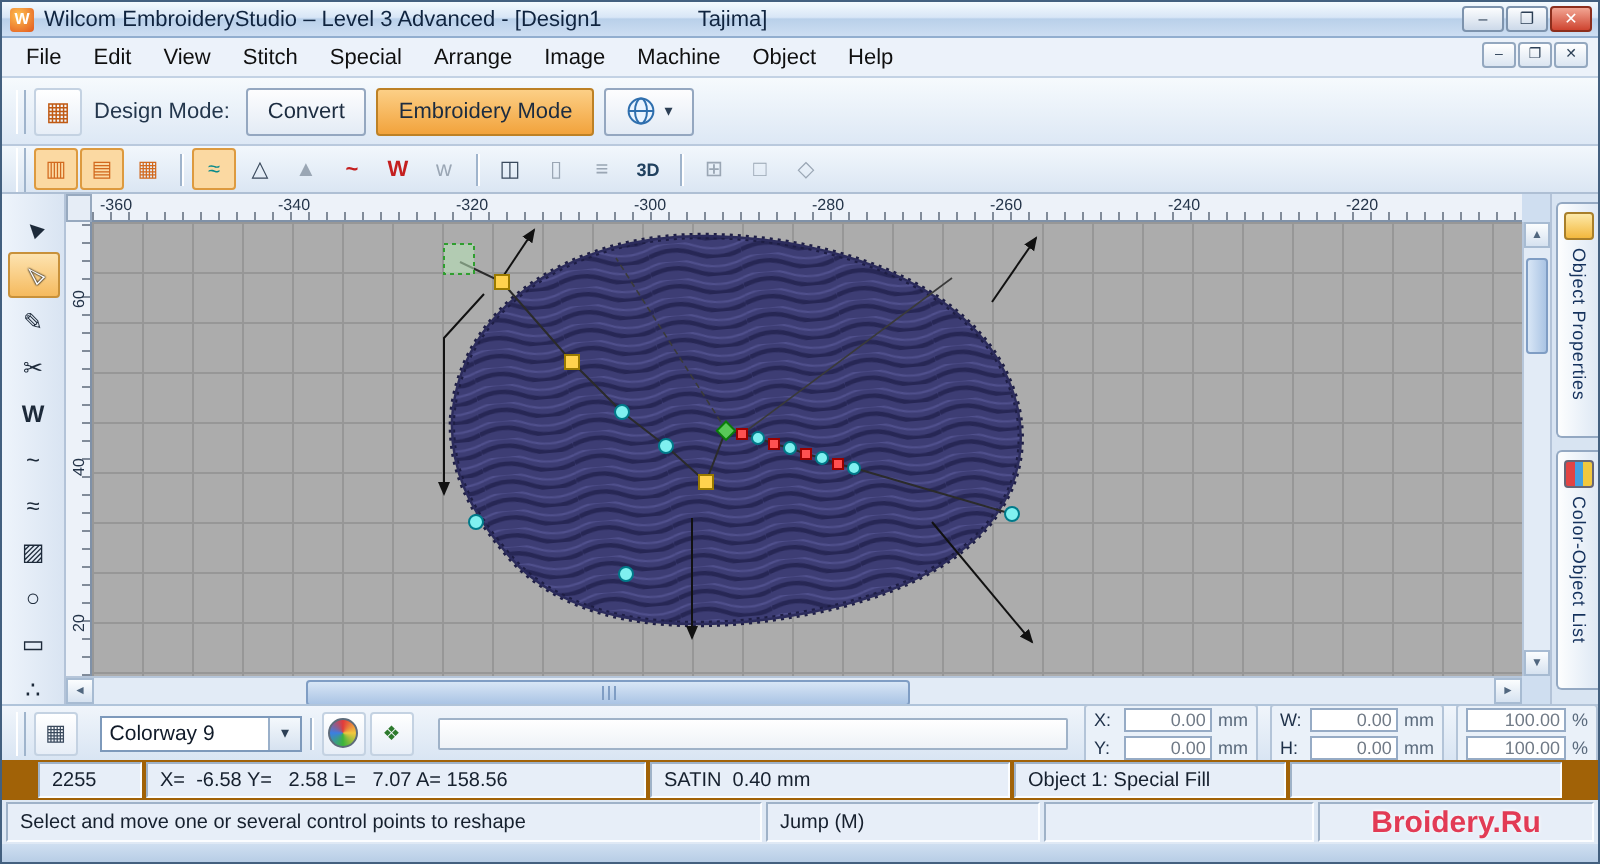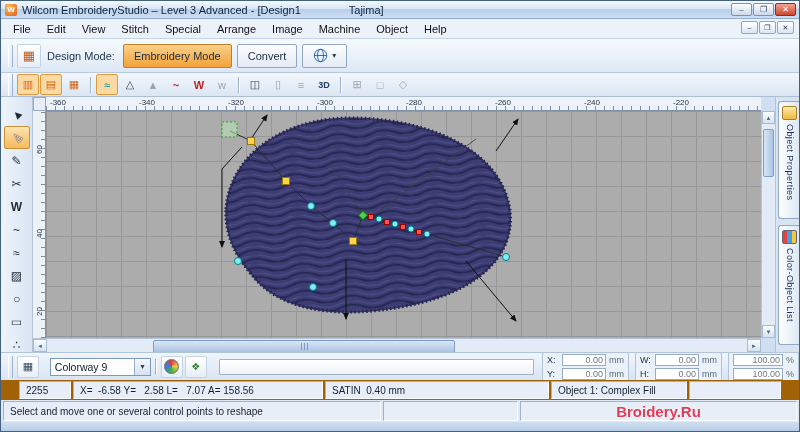--- a/index.html
+++ b/index.html
@@ -131,25 +131,25 @@
       <div class="mdi-btn">–</div>
       <div class="mdi-btn">❐</div>
       <div class="mdi-btn">✕</div>
     </div>
   </div>
 
   <div class="modebar">
     <div class="grip"></div>
     <div class="sqico c-or">▦</div>
     <span class="mode-label">Design Mode:</span>
+    <div class="mode-btn">
+        <span>Convert</span>
+      </div>
     <div class="mode-btn on">
         <span>Embroidery Mode</span>
-      </div>
-    <div class="mode-btn">
-        <span>Convert</span>
       </div>
     <div class="mode-btn">
       <svg width="15" height="15">
         <circle cx="7.5" cy="7.5" r="6.2" fill="#eaf4ff" stroke="#2f6fae"></circle>
         <ellipse cx="7.5" cy="7.5" rx="3" ry="6.2" fill="none" stroke="#2f6fae"></ellipse>
         <line x1="1.3" y1="7.5" x2="13.7" y2="7.5" stroke="#2f6fae"></line>
       </svg>
       <span class="drop-caret">▾</span>
     </div>
   </div>
@@ -368,31 +368,34 @@
         </div>
       </div>
     </div>
   </div>
 
   <div class="status1">
     <div class="sp" style="width:52px">
         <span>2255</span>
       </div>
     <div class="sp pre" style="width:250px"><span class="pre">X=  -6.58 Y=   2.58 L=   7.07 A= 158.56</span></div>
-    <div class="sp pre" style="width:224px"><span class="pre">SATIN  0.40 mm</span></div>
+    <div class="sp pre" style="width:180px"><span class="pre">SATIN  0.40 mm</span></div>
     <div class="sp" style="width:136px">
-        <span>Object 1: Complex Fill</span>
+        <span>Object 1: Special Fill</span>
       </div>
     <div class="sp" style="flex:1"></div>
   </div>
 
   <div class="status2">
     <div class="sp" style="width:378px">
         <span>Select and move one or several control points to reshape</span>
       </div>
+    <div class="sp" style="width:137px">
+        <span>Jump (M)</span>
+      </div>
     <div class="sp" style="width:135px"></div>
     <div class="sp wm" style="flex:1">
         <span>Broidery.Ru</span>
       </div>
   </div>
 
   <div class="frame"></div>
 </div>
 
 </body></html>

